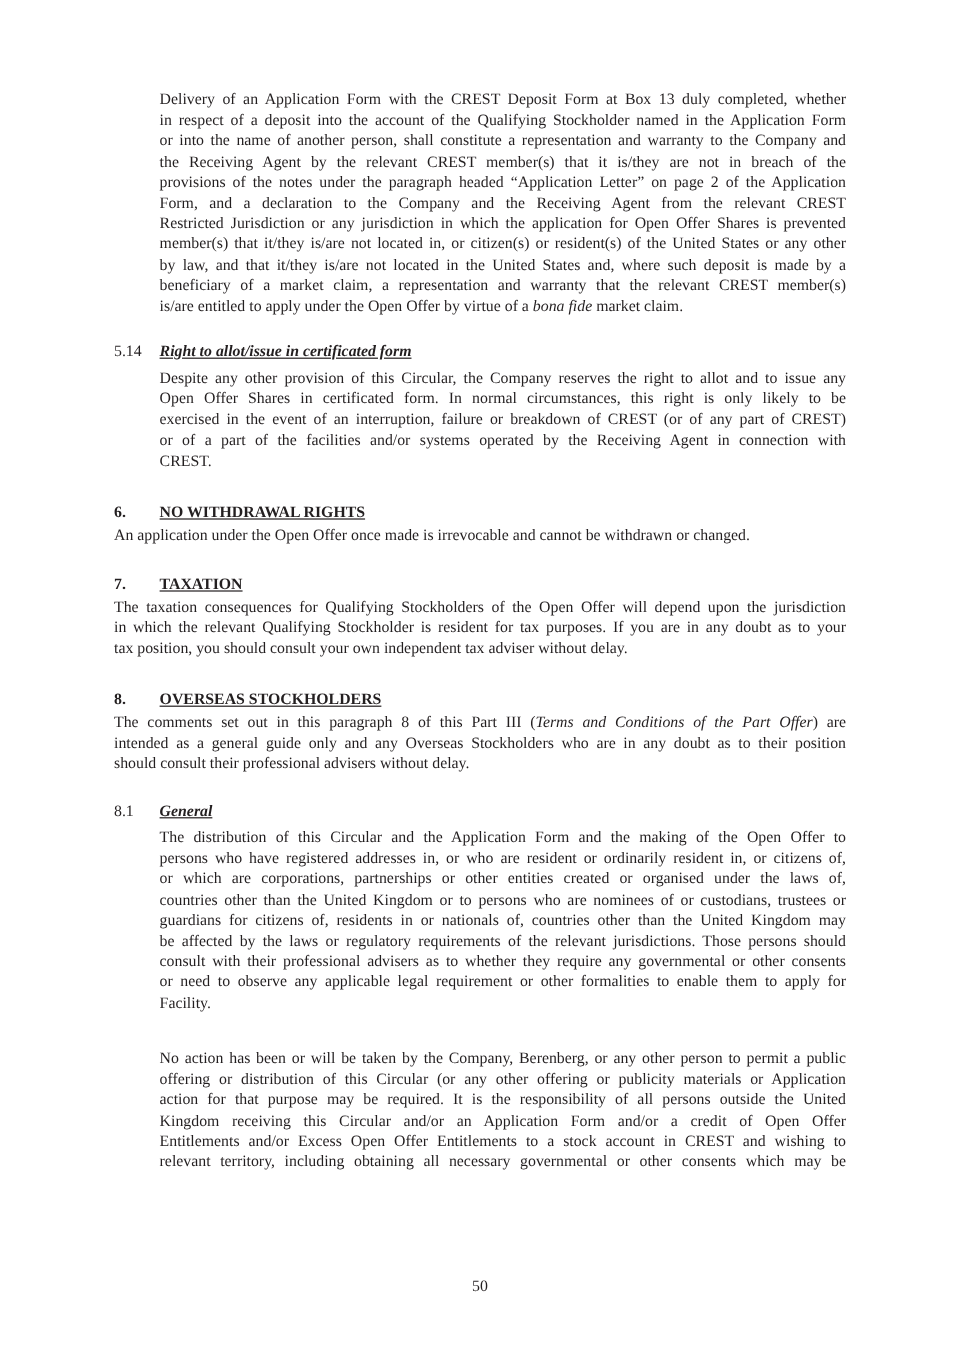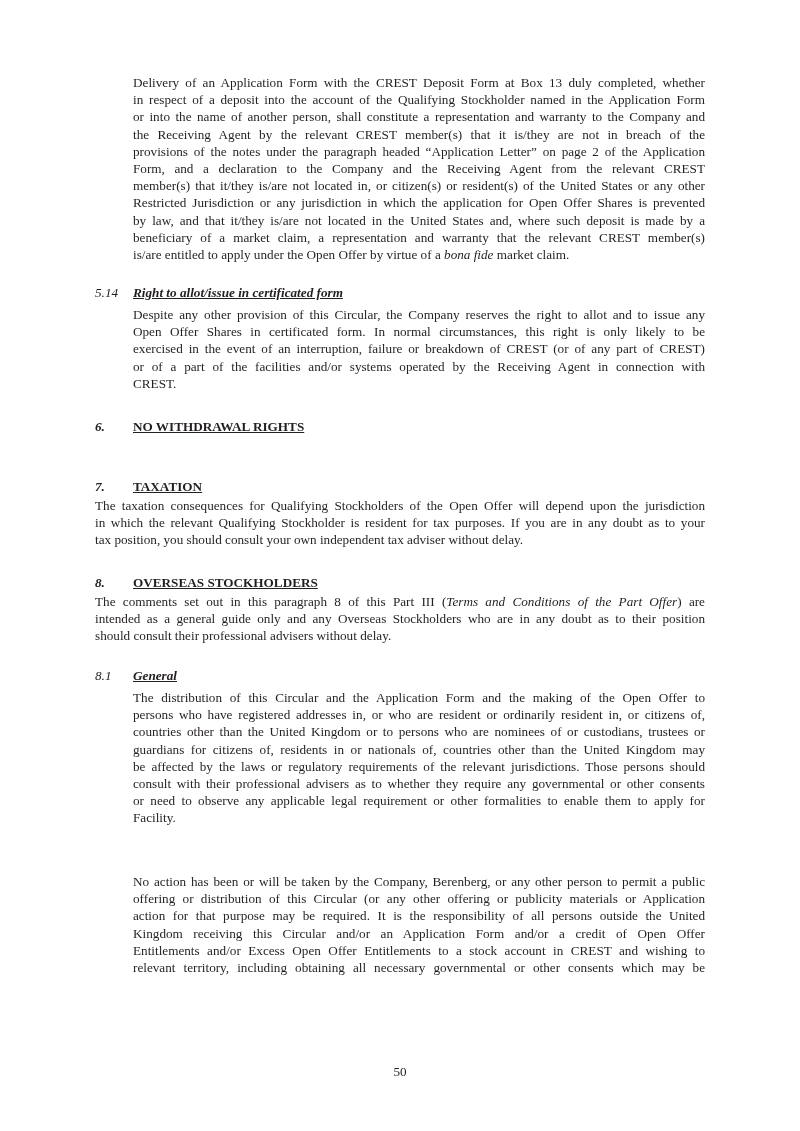--- a/index.html
+++ b/index.html
@@ -4,58 +4,61 @@
 <style>
   html, body { margin: 0; padding: 0; background: #ffffff; }
   body { width: 800px; height: 1131px; position: relative; overflow: hidden;
          font-family: "Liberation Serif", "DejaVu Serif", serif; color: #231f20; }
   .page { position: absolute; left: 0; top: 0; width: 710px; height: 1131px; }
   .para { position: absolute; font-size: 13.2px; line-height: 17.2px; text-align: justify; }
   .para .ln { display: block; text-align: justify; text-align-last: justify; white-space: nowrap; height: 17.2px; }
   .para .ln.last { text-align-last: left; }
   .indent { left: 133px; width: 572px; }
   .full { left: 95px; width: 610px; }
-  .num { position: absolute; left: 95px; font-size: 13.2px; line-height: 17px; font-style: italic; }
+  .num { position: absolute; left: 95px; font-size: 13.2px; line-height: 17px; }
   .htitle { position: absolute; left: 133px; font-size: 13.2px; line-height: 17px; text-decoration: underline; }
   .bi { font-weight: bold; font-style: italic; }
   .b { font-weight: bold; }
   .i { font-style: italic; }
   .pagenum { position: absolute; left: 0; width: 800px; top: 1064px; text-align: center; font-size: 13.2px; }
 </style>
 </head>
 <body>
 
 <div class="page">
 
   <div class="para indent" style="top:74px;">
     <span class="ln">Delivery of an Application Form with the CREST Deposit Form at Box 13 duly completed, whether</span>
     <span class="ln">in respect of a deposit into the account of the Qualifying Stockholder named in the Application Form</span>
     <span class="ln">or into the name of another person, shall constitute a representation and warranty to the Company and</span>
     <span class="ln">the Receiving Agent by the relevant CREST member(s) that it is/they are not in breach of the</span>
     <span class="ln">provisions of the notes under the paragraph headed “Application Letter” on page 2 of the Application</span>
     <span class="ln">Form, and a declaration to the Company and the Receiving Agent from the relevant CREST</span>
+    <span class="ln">Restricted Jurisdiction or any jurisdiction in which the application for Open Offer Shares is prevented</span>
     <span class="ln">member(s) that it/they is/are not located in, or citizen(s) or resident(s) of the United States or any other</span>
-    <span class="ln">Restricted Jurisdiction or any jurisdiction in which the application for Open Offer Shares is prevented</span>
     <span class="ln">by law, and that it/they is/are not located in the United States and, where such deposit is made by a</span>
     <span class="ln">beneficiary of a market claim, a representation and warranty that the relevant CREST member(s)</span>
     <span class="ln last"><span>is/are entitled to apply under the Open Offer by virtue of a </span><span class="i">bona fide</span><span> market claim.</span></span>
   </div>
 
   <div class="num" style="top:284px;">5.14</div>
   <div class="htitle bi" style="top:284px;">Right to allot/issue in certificated form</div>
   <div class="para indent" style="top:306px;">
     <span class="ln">Despite any other provision of this Circular, the Company reserves the right to allot and to issue any</span>
     <span class="ln">Open Offer Shares in certificated form. In normal circumstances, this right is only likely to be</span>
     <span class="ln">exercised in the event of an interruption, failure or breakdown of CREST (or of any part of CREST)</span>
     <span class="ln">or of a part of the facilities and/or systems operated by the Receiving Agent in connection with</span>
     <span class="ln last">CREST.</span>
   </div>
 
   <div class="num b" style="top:418px;">6.</div>
   <div class="htitle b" style="top:418px;">NO WITHDRAWAL RIGHTS</div>
+  <div class="para full" style="top:437px;">
+    <span class="ln last">An application under the Open Offer once made is irrevocable and cannot be withdrawn or changed.</span>
+  </div>
 
   <div class="num b" style="top:478px;">7.</div>
   <div class="htitle b" style="top:478px;">TAXATION</div>
   <div class="para full" style="top:497px;">
     <span class="ln">The taxation consequences for Qualifying Stockholders of the Open Offer will depend upon the jurisdiction</span>
     <span class="ln">in which the relevant Qualifying Stockholder is resident for tax purposes. If you are in any doubt as to your</span>
     <span class="ln last">tax position, you should consult your own independent tax adviser without delay.</span>
   </div>
 
   <div class="num b" style="top:574px;">8.</div>
@@ -64,20 +67,21 @@
     <span class="ln"><span>The comments set out in this paragraph 8 of this Part III (</span><span class="i">Terms and Conditions of the Part Offer</span><span>) are</span></span>
     <span class="ln">intended as a general guide only and any Overseas Stockholders who are in any doubt as to their position</span>
     <span class="ln last">should consult their professional advisers without delay.</span>
   </div>
 
   <div class="num" style="top:667px;">8.1</div>
   <div class="htitle bi" style="top:667px;">General</div>
   <div class="para indent" style="top:689px;">
     <span class="ln">The distribution of this Circular and the Application Form and the making of the Open Offer to</span>
     <span class="ln">persons who have registered addresses in, or who are resident or ordinarily resident in, or citizens of,</span>
+    <span class="ln">or which are corporations, partnerships or other entities created or organised under the laws of,</span>
     <span class="ln">countries other than the United Kingdom or to persons who are nominees of or custodians, trustees or</span>
     <span class="ln">guardians for citizens of, residents in or nationals of, countries other than the United Kingdom may</span>
     <span class="ln">be affected by the laws or regulatory requirements of the relevant jurisdictions. Those persons should</span>
     <span class="ln">consult with their professional advisers as to whether they require any governmental or other consents</span>
     <span class="ln">or need to observe any applicable legal requirement or other formalities to enable them to apply for</span>
     <span class="ln last">Facility.</span>
   </div>
   <div class="para indent" style="top:873px;">
     <span class="ln">No action has been or will be taken by the Company, Berenberg, or any other person to permit a public</span>
     <span class="ln">offering or distribution of this Circular (or any other offering or publicity materials or Application</span>

